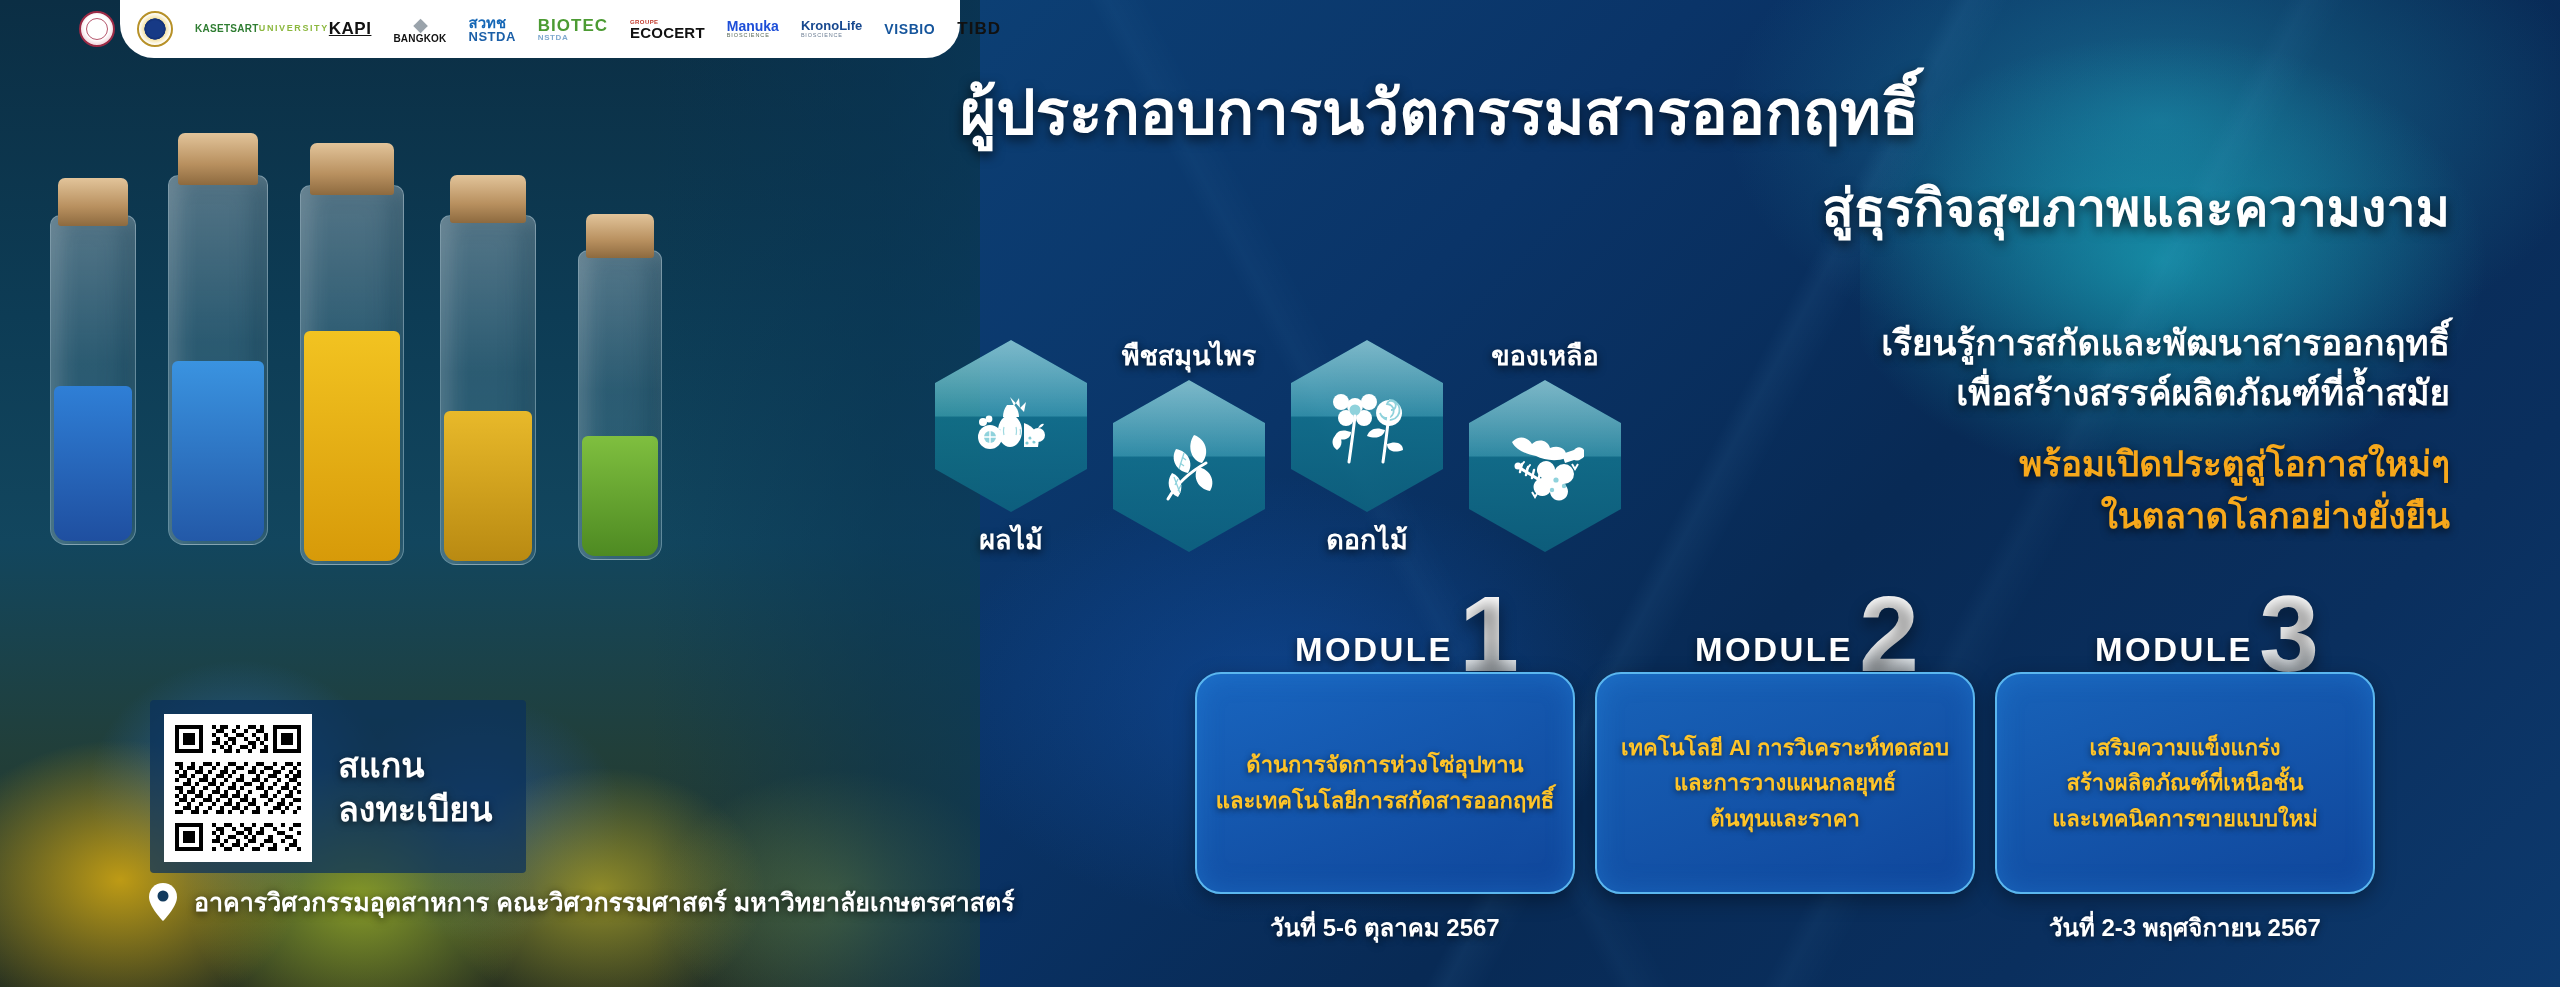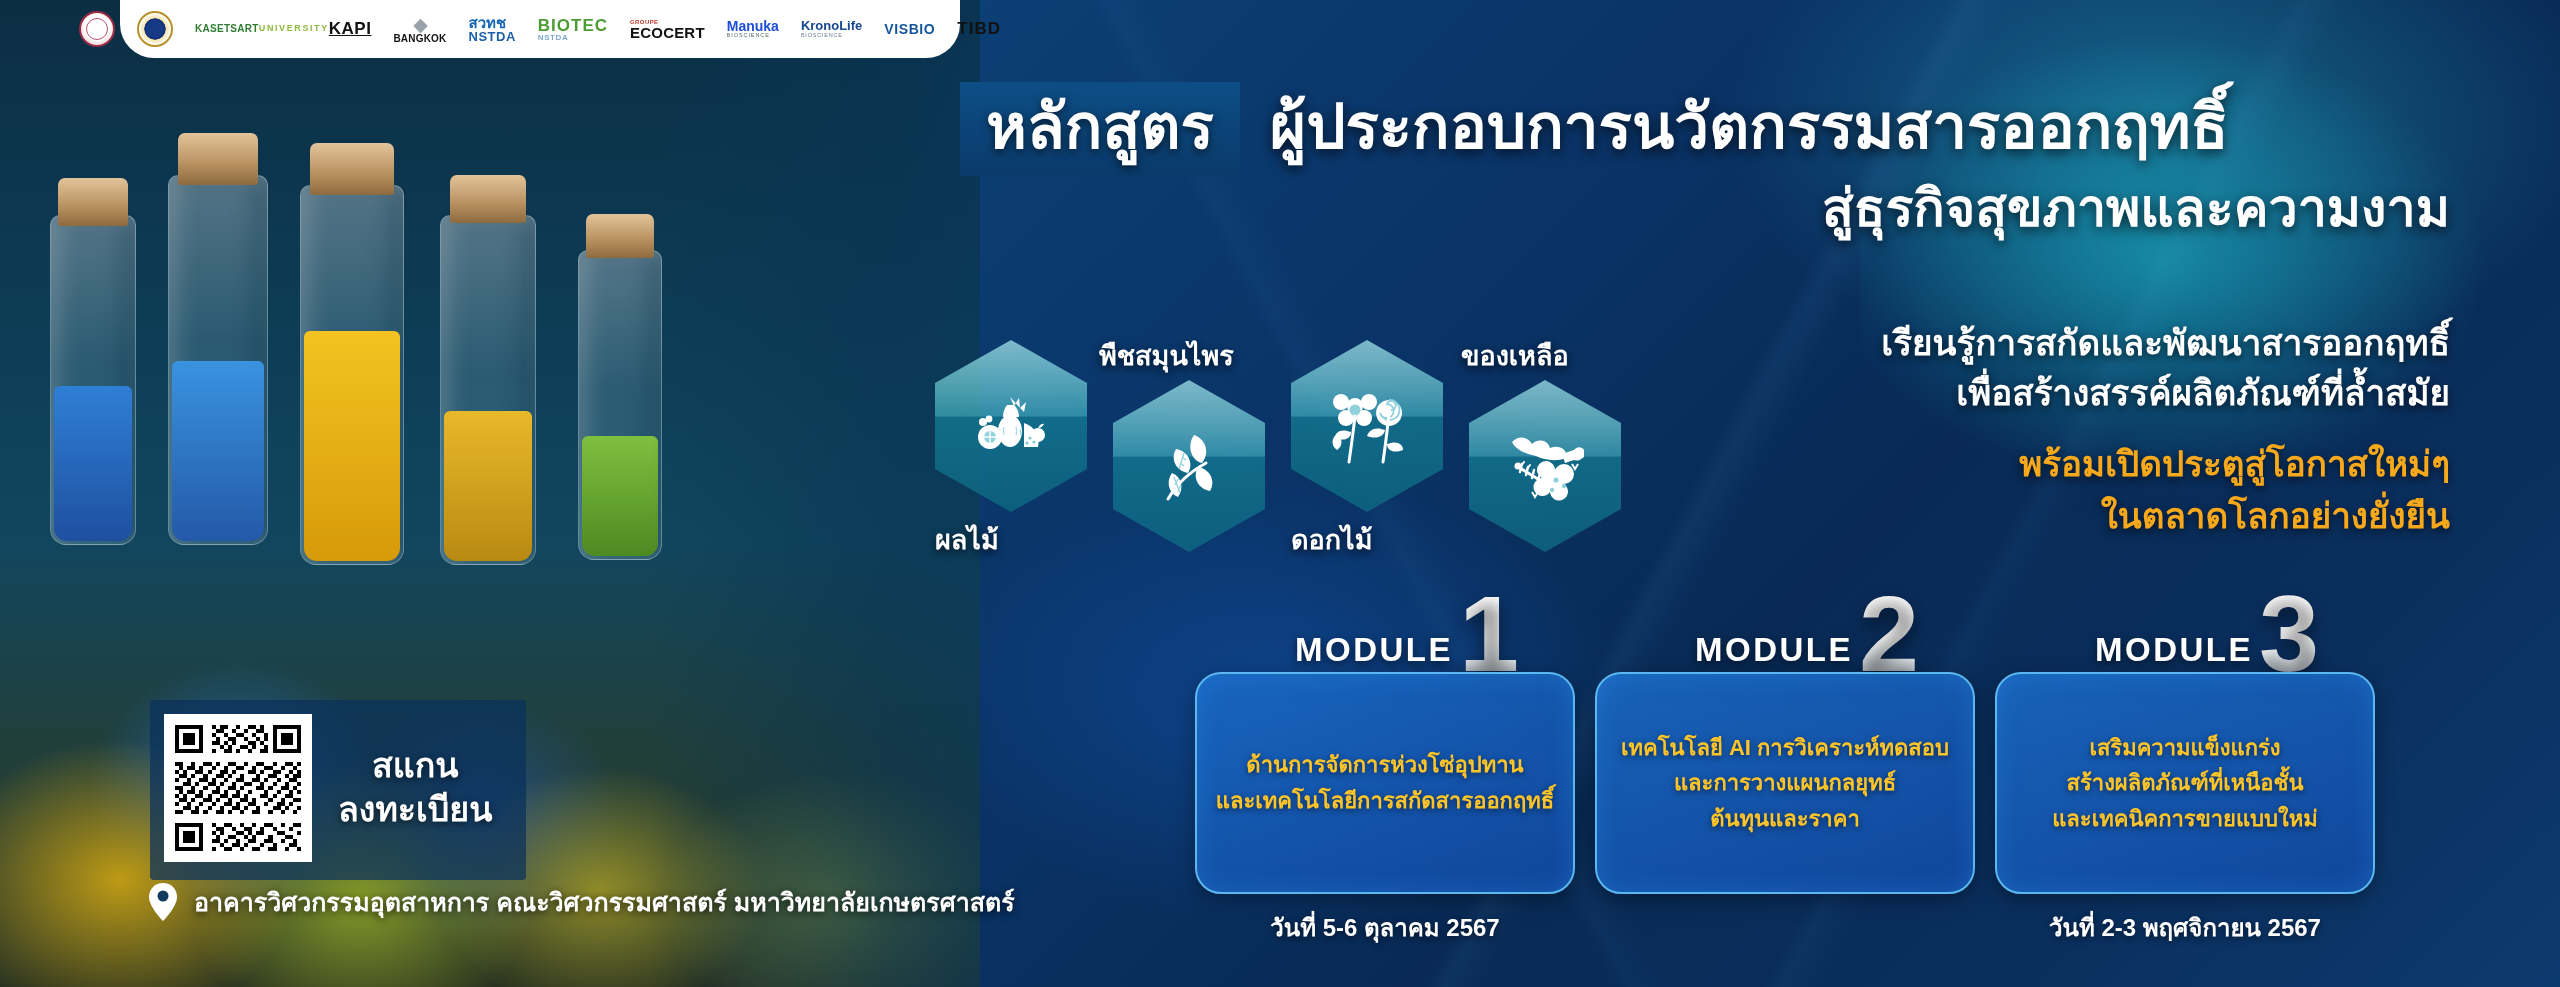--- a/index.html
+++ b/index.html
@@ -148,21 +148,21 @@
     box-shadow:0 0 22px rgba(120,230,240,.30);
   }
   .hex:before{
     content:""; position:absolute; inset:0;
     clip-path:polygon(50% 0%,100% 25%,100% 75%,50% 100%,0% 75%,0% 25%);
     background:linear-gradient(180deg, rgba(255,255,255,.30), rgba(255,255,255,0) 46%);
   }
   .hex svg { position:relative; z-index:2; }
   .hexlabel {
     position:absolute; color:#fff; font-size:27px; font-weight:bold;
-    text-shadow:0 3px 9px rgba(0,0,0,.70); white-space:nowrap; 
+    text-shadow:0 3px 9px rgba(0,0,0,.70); white-space:nowrap; text-align:center;
   }
 
   
   .modules { position:absolute; left:1195px; top:590px; width:1230px; height:370px; z-index:30; }
   .mod { position:absolute; top:82px; width:380px; height:222px;
          border:2px solid #5bb7ef; border-radius:26px;
          background:linear-gradient(160deg, rgba(26,106,198,.88), rgba(16,72,160,.92));
          box-shadow:0 0 26px rgba(40,140,230,.35) inset, 0 6px 20px rgba(0,0,0,.35);
          display:flex; align-items:center; justify-content:center; }
   .mod-body { text-align:center; color:#ffc428; font-size:22px; font-weight:bold;
@@ -174,21 +174,21 @@
               background:linear-gradient(180deg,#ffffff 0%,#ffffff 55%,#c3cdd6 100%);
               -webkit-background-clip:text; background-clip:text; color:transparent;
               text-shadow:0 8px 16px rgba(0,0,0,.45); }
   .mod-date { position:absolute; top:318px; width:380px; text-align:center;
               color:#ffffff; font-size:24px; font-weight:bold;
               text-shadow:0 2px 7px rgba(0,0,0,.6); white-space:nowrap; }
 
   
   .qrbox { position:absolute; left:150px; top:700px; z-index:30;
            display:flex; align-items:center; gap:26px;
-           background:rgba(10,48,92,.72); padding:14px 34px 18px 14px; border-radius:4px;text-align:center; }
+           background:rgba(10,48,92,.72); padding:14px 34px 11px 14px; border-radius:4px; }
   .qr { width:148px; height:148px; background:#fff; padding:7px; }
   .qr svg { display:block; }
   .qr-label { color:#fff; font-size:34px; font-weight:bold; line-height:1.28;
               text-shadow:0 2px 7px rgba(0,0,0,.6); white-space:nowrap; }
 
   .venue { position:absolute; left:148px; top:882px; z-index:30;
            display:flex; align-items:center; gap:16px; }
   .venue-text { color:#fff; font-size:25px; font-weight:bold;
                 text-shadow:0 2px 8px rgba(0,0,0,.75); white-space:nowrap; }
 </style>
@@ -290,21 +290,20 @@
     <div class="logo">
       <span class="visbio">VISBIO</span>
     </div>
 
     <div class="logo">
       <span class="tibd">TIBD</span>
     </div>
   </div>
 
   <div class="title-row">
-    <span class="t-badge">หลักสูตร</span>
     <span class="t-main">ผู้ประกอบการนวัตกรรมสารออกฤทธิ์</span>
   </div>
   <div class="t-sub">สู่ธุรกิจสุขภาพและความงาม</div>
 
   <div class="desc">
     <div class="line">เรียนรู้การสกัดและพัฒนาสารออกฤทธิ์</div>
     <div class="line">เพื่อสร้างสรรค์ผลิตภัณฑ์ที่ล้ำสมัย</div>
     <div class="gold">พร้อมเปิดประตูสู่โอกาสใหม่ๆ</div>
     <div class="gold" style="margin-top:2px">ในตลาดโลกอย่างยั่งยืน</div>
   </div>

